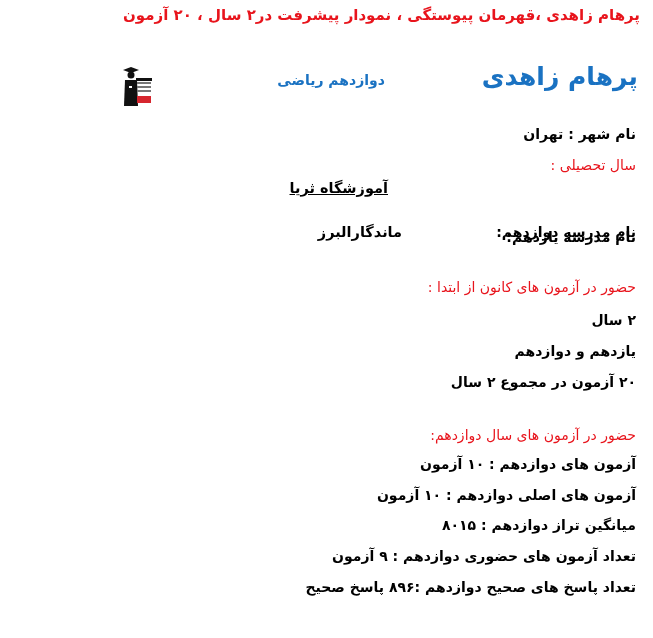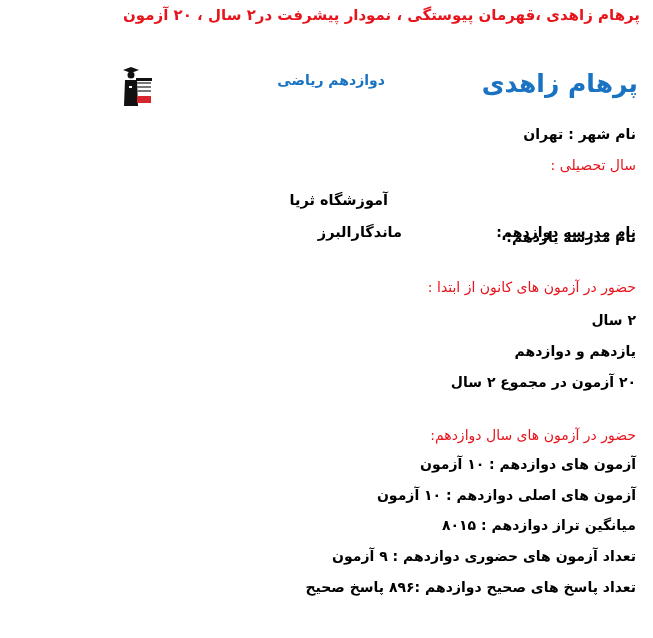--- a/index.html
+++ b/index.html
@@ -17,21 +17,21 @@
     }
     .abs { position: absolute; white-space: nowrap; }
     .headline {
       top: 6px;
       right: 13px;
       color: #e8141c;
       font-weight: bold;
       font-size: 15px;
     }
     .name-title {
-      top: 69px;
+      top: 62px;
       right: 15px;
       color: #1a72c2;
       font-weight: bold;
       font-size: 25px;
     }
     .grade {
       top: 72px;
       right: 268px;
       color: #1a72c2;
       font-weight: bold;
@@ -83,21 +83,21 @@
     <rect x="17" y="22" width="14" height="2" fill="#777"></rect>
     <rect x="17" y="26" width="14" height="2" fill="#777"></rect>
     <rect x="17" y="32" width="14" height="7" fill="#d6262e"></rect>
   </svg>
 </div>
 
 <div class="abs line" style="top:126px;">نام شهر : تهران</div>
 <div class="abs red" style="top:157px;">سال تحصیلی :</div>
 
 <div class="abs line" style="top:192px;margin-top:37px;">نام مدرسه یازدهم:</div>
-<div class="abs val" style="top:192px; right:265px;">آموزشگاه ثریا</div>
+<div class="abs val" style="top:180px; right:265px;text-decoration:underline;">آموزشگاه ثریا</div>
 
 <div class="abs line" style="top:224px;text-align:right;">نام مدرسه دوازدهم:</div>
 <div class="abs val" style="top:224px; right:251px;">ماندگارالبرز</div>
 
 <div class="abs red" style="top:279px;">حضور در آزمون های کانون از ابتدا :</div>
 <div class="abs line" style="top:312px;">۲ سال</div>
 <div class="abs line" style="top:343px;">یازدهم و دوازدهم</div>
 <div class="abs line" style="top:374px;">۲۰ آزمون در مجموع ۲ سال</div>
 
 <div class="abs red" style="top:427px;">حضور در آزمون های سال دوازدهم:</div>

